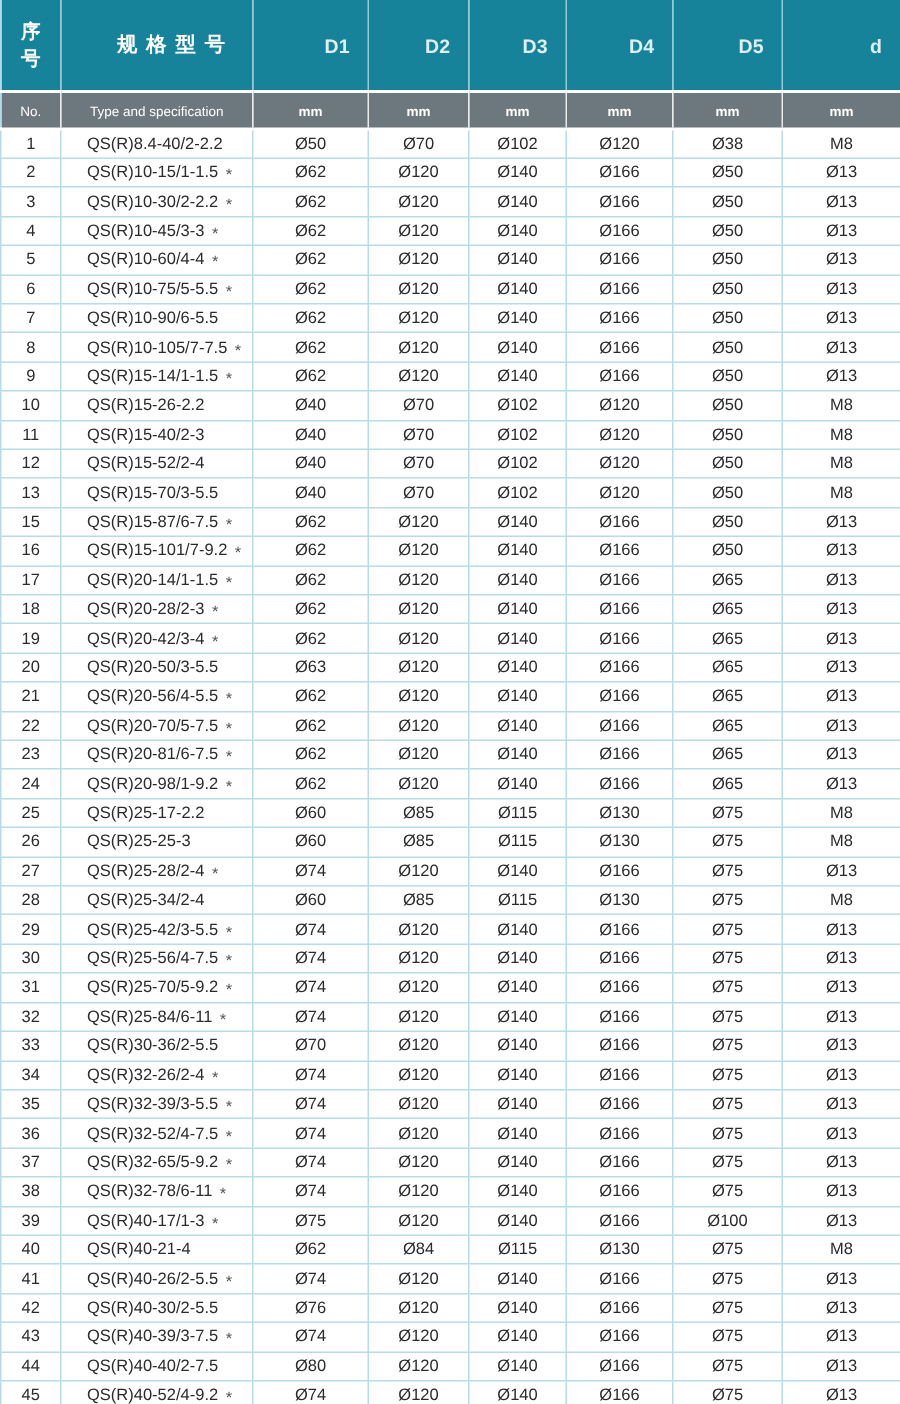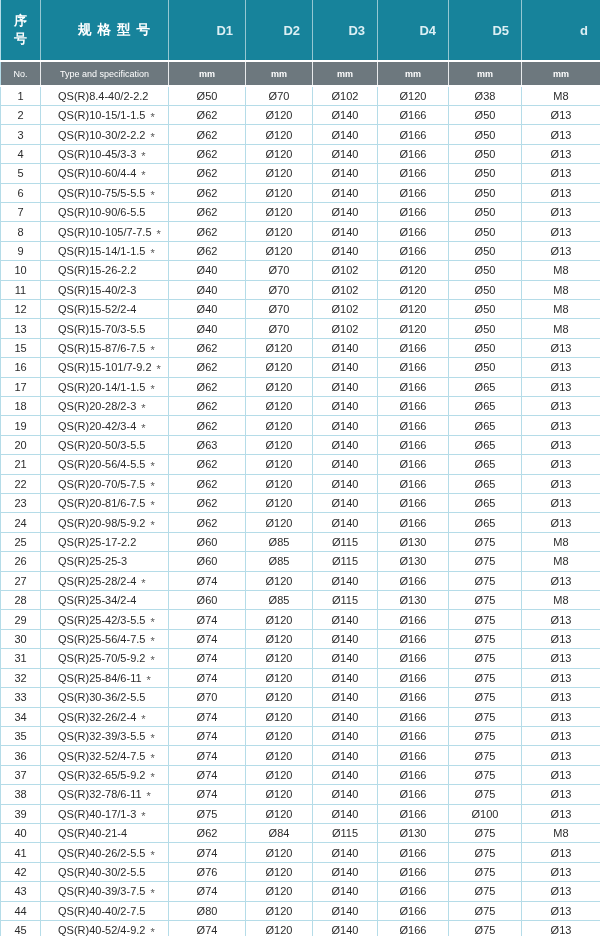--- a/index.html
+++ b/index.html
@@ -355,21 +355,21 @@
           <td class="cell-model"><span>QS(R)20-81/6-7.5</span><span class="star">*</span></td>
           <td class="cell-d1">Ø62</td>
           <td class="cell-d2">Ø120</td>
           <td class="cell-d3">Ø140</td>
           <td class="cell-d4">Ø166</td>
           <td class="cell-d5">Ø65</td>
           <td class="cell-d">Ø13</td>
         </tr>
         <tr>
           <td class="cell-no">24</td>
-          <td class="cell-model"><span>QS(R)20-98/5-9.2</span><span class="star">*</span></td>
+          <td class="cell-model"><span>QS(R)20-98/1-9.2</span><span class="star">*</span></td>
           <td class="cell-d1">Ø62</td>
           <td class="cell-d2">Ø120</td>
           <td class="cell-d3">Ø140</td>
           <td class="cell-d4">Ø166</td>
           <td class="cell-d5">Ø65</td>
           <td class="cell-d">Ø13</td>
         </tr>
         <tr>
           <td class="cell-no">25</td>
           <td class="cell-model"><span>QS(R)25-17-2.2</span></td>

